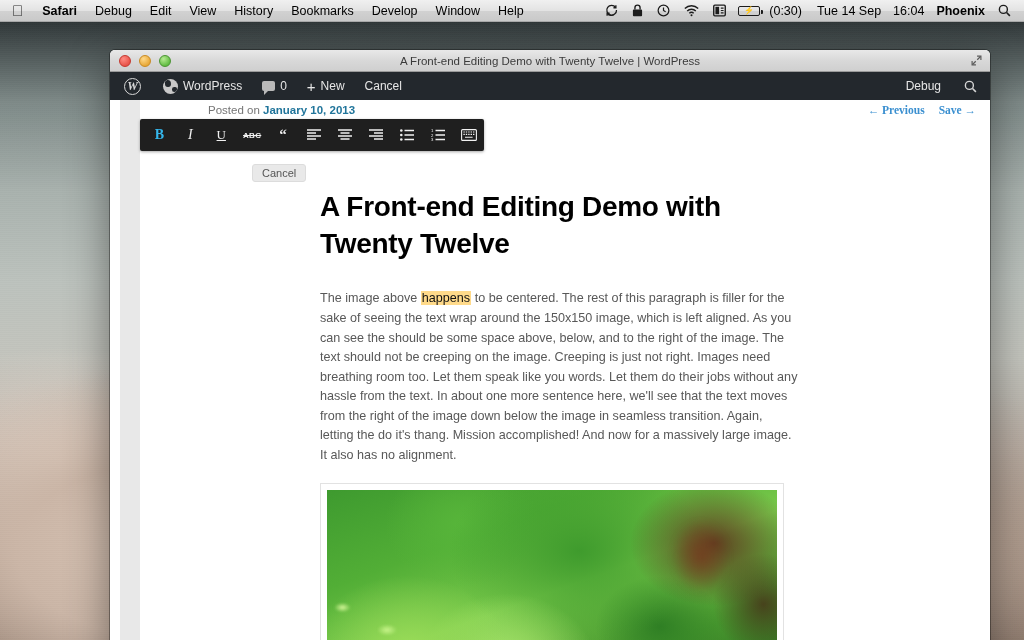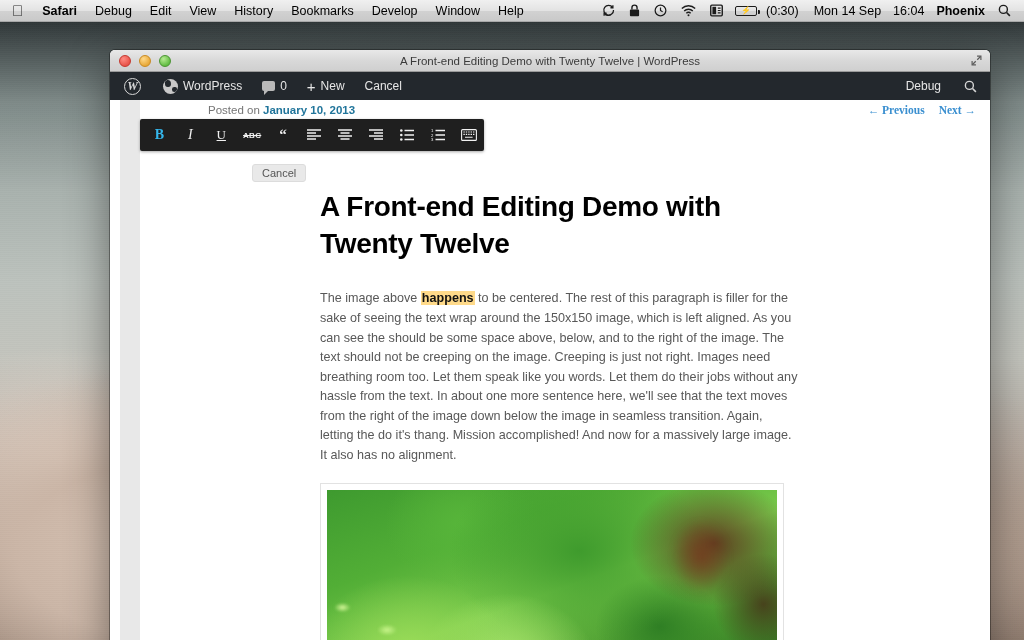--- a/index.html
+++ b/index.html
@@ -223,21 +223,21 @@
     font-weight: bold; color: #000;
     letter-spacing: -0.3px;
     margin: 6px 0 0 0;
   }
   .entry p {
     margin-top: 27px;
     font-size: 12.6px; line-height: 1.55;
     color: #585858;
   }
   .entry p mark {
-    background: #ffda8a; color: #111; font-weight: bold; padding: 0 1px;
+    background: #ffda8a; color: #111; font-weight: normal; padding: 0 1px;
   }
   .figure {
     margin-top: 18px;
     border: 1px solid #e2e2e2;
     padding: 6px;
     background: #fff;
     width: 464px;
   }
   .photo {
     width: 100%; height: 190px;
@@ -351,21 +351,21 @@
             <rect x="2.6" y="3" width="4" height="8" fill="#1c1c1c"></rect>
             <path d="M8.4 4.4h3M8.4 7h3M8.4 9.6h3" stroke="#1c1c1c" stroke-width="1.2"></path>
           </svg>
       </div>
       <div class="battery-wrap">
         <div class="battery">
             <span class="bolt">⚡</span>
           </div>
         <span class="mb-text">(0:30)</span>
       </div>
-      <div class="mb-text">Mon 14 Sep</div>
+      <div class="mb-text">Tue 14 Sep</div>
       <div class="mb-text">16:04</div>
       <div class="mb-text bold">Phoenix</div>
       <div class="mb-icon">
         <svg width="13" height="13" viewBox="0 0 14 14">
             <circle cx="5.8" cy="5.8" r="4.3" fill="none" stroke="#1c1c1c" stroke-width="1.5"></circle>
             <path d="M9.2 9.2 12.8 12.8" stroke="#1c1c1c" stroke-width="1.7"></path>
           </svg>
       </div>
     </div>
   </div>
@@ -422,21 +422,21 @@
     <div class="page">
       <div class="page-inner">
 
         <div class="meta-row">
           <div class="posted-on">
             <span>Posted on</span>
             <span class="date">January 10, 2013</span>
           </div>
           <div class="postnav">
             <a href="#">← Previous</a>
-            <a href="#">Next →</a>
+            <a href="#">Save →</a>
           </div>
         </div>
 
         <div class="editor-toolbar">
           <div class="tb-btn first active">
               <span class="lbl-b">B</span>
             </div>
           <div class="tb-btn">
               <span class="lbl-i">I</span>
             </div>

